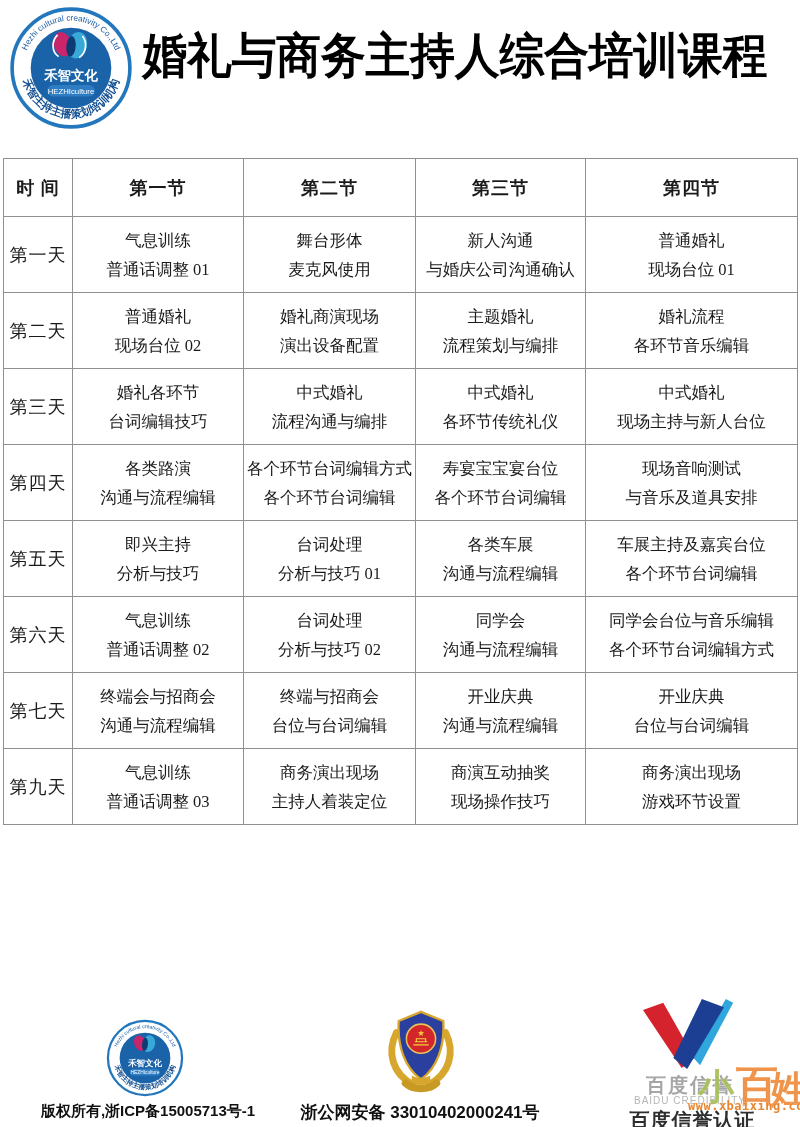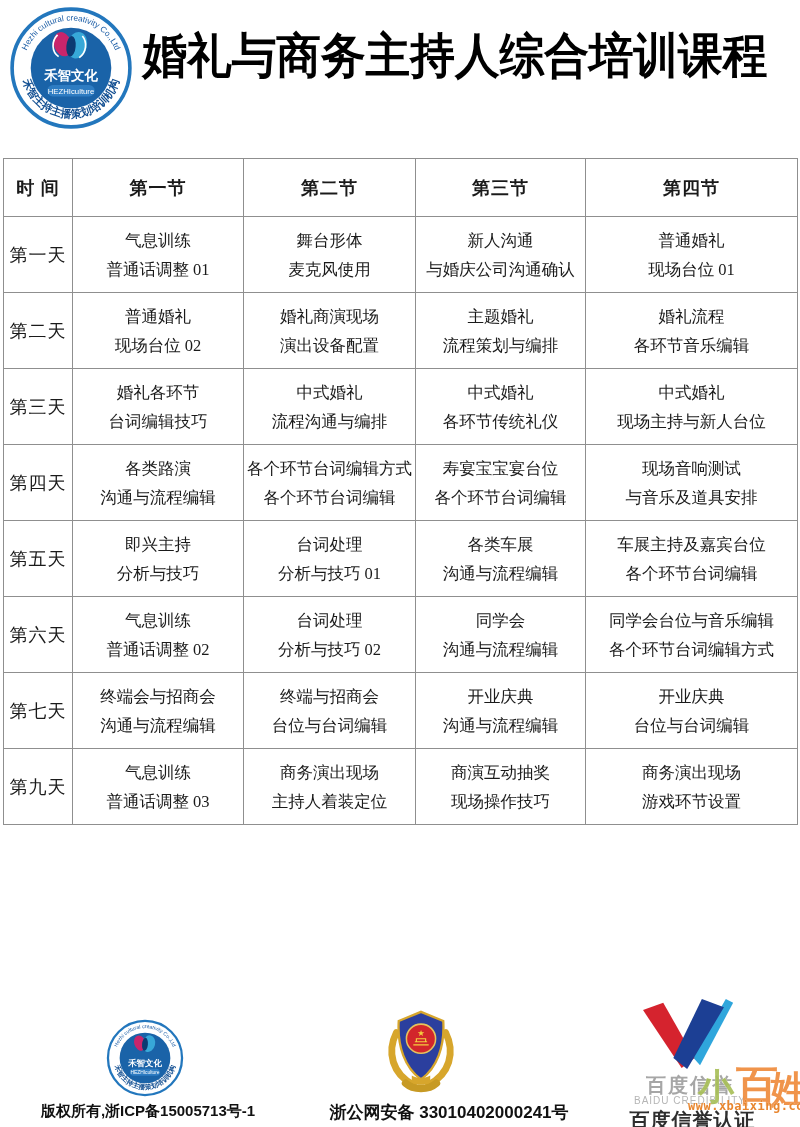--- a/index.html
+++ b/index.html
@@ -25,21 +25,21 @@
   .schedule tr.data-row{height:76px;}
   .day{font-size:18px;font-weight:500;letter-spacing:1px;}
   td.cell div{font-size:16.5px;line-height:29px;}
 
   
   .footer-logo{position:absolute;left:106px;top:1019px;width:78px;height:78px;}
   .copyright{position:absolute;left:23px;top:1102px;width:250px;text-align:center;
              font-family:"Liberation Sans",sans-serif;font-weight:bold;
              font-size:15px;color:#111;}
   .police-badge{position:absolute;left:382px;top:1008px;width:78px;height:86px;}
-  .police-record{position:absolute;left:319px;top:1101px;width:260px;text-align:center;
+  .police-record{position:absolute;left:290px;top:1101px;width:260px;text-align:center;
                  font-family:"Liberation Sans",sans-serif;font-weight:bold;
                  font-size:17px;color:#111;}
   .baidu-v{position:absolute;left:643px;top:999px;width:92px;height:70px;}
   .baidu-gray-cn{position:absolute;left:630px;top:1072px;width:120px;text-align:center;
                  font-family:"Liberation Sans",sans-serif;font-weight:bold;
                  font-size:20px;color:#a6a6a6;letter-spacing:2px;}
   .baidu-gray-en{position:absolute;left:630px;top:1095px;width:120px;text-align:center;
                  font-family:"Liberation Sans",sans-serif;font-size:10px;
                  color:#b5b5b5;letter-spacing:1px;}
   .baidu-caption{position:absolute;left:620px;top:1107px;width:145px;text-align:center;

